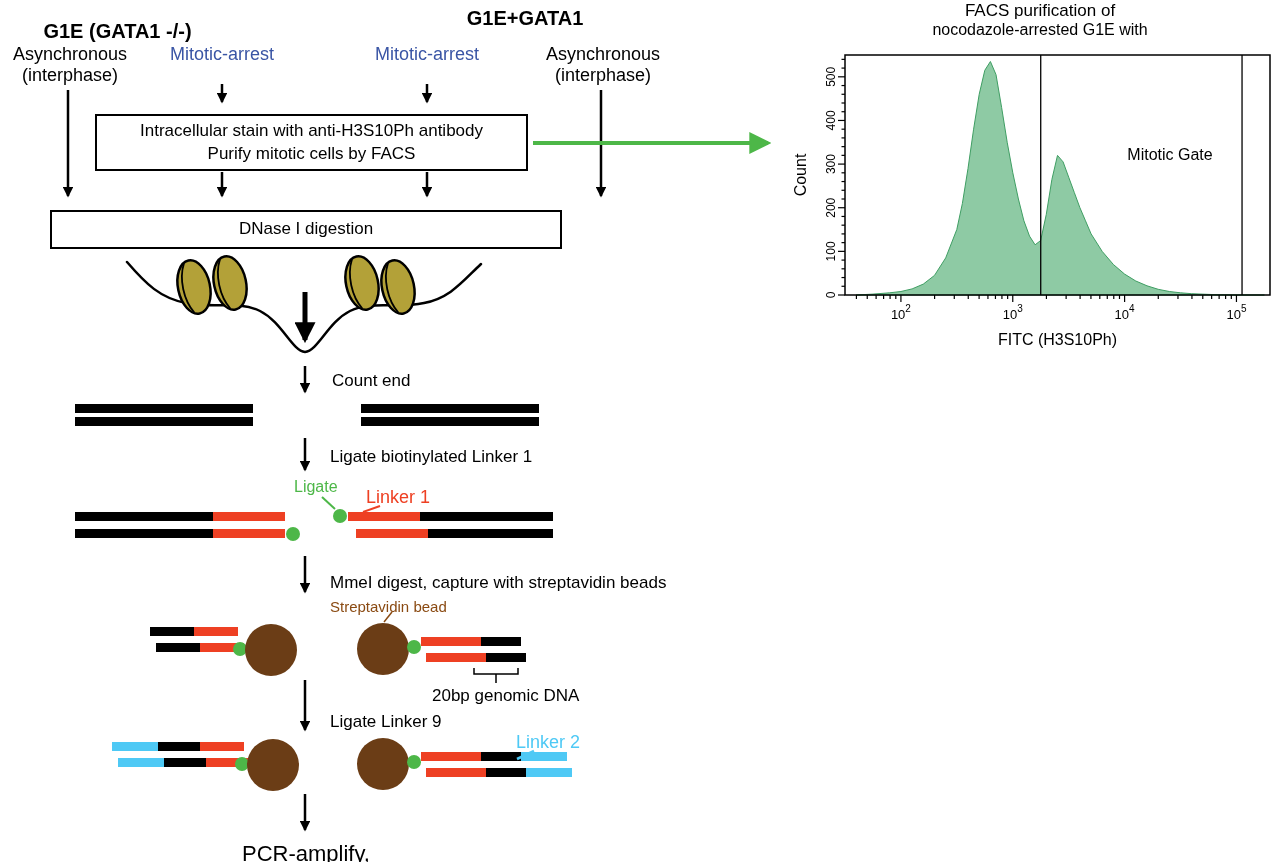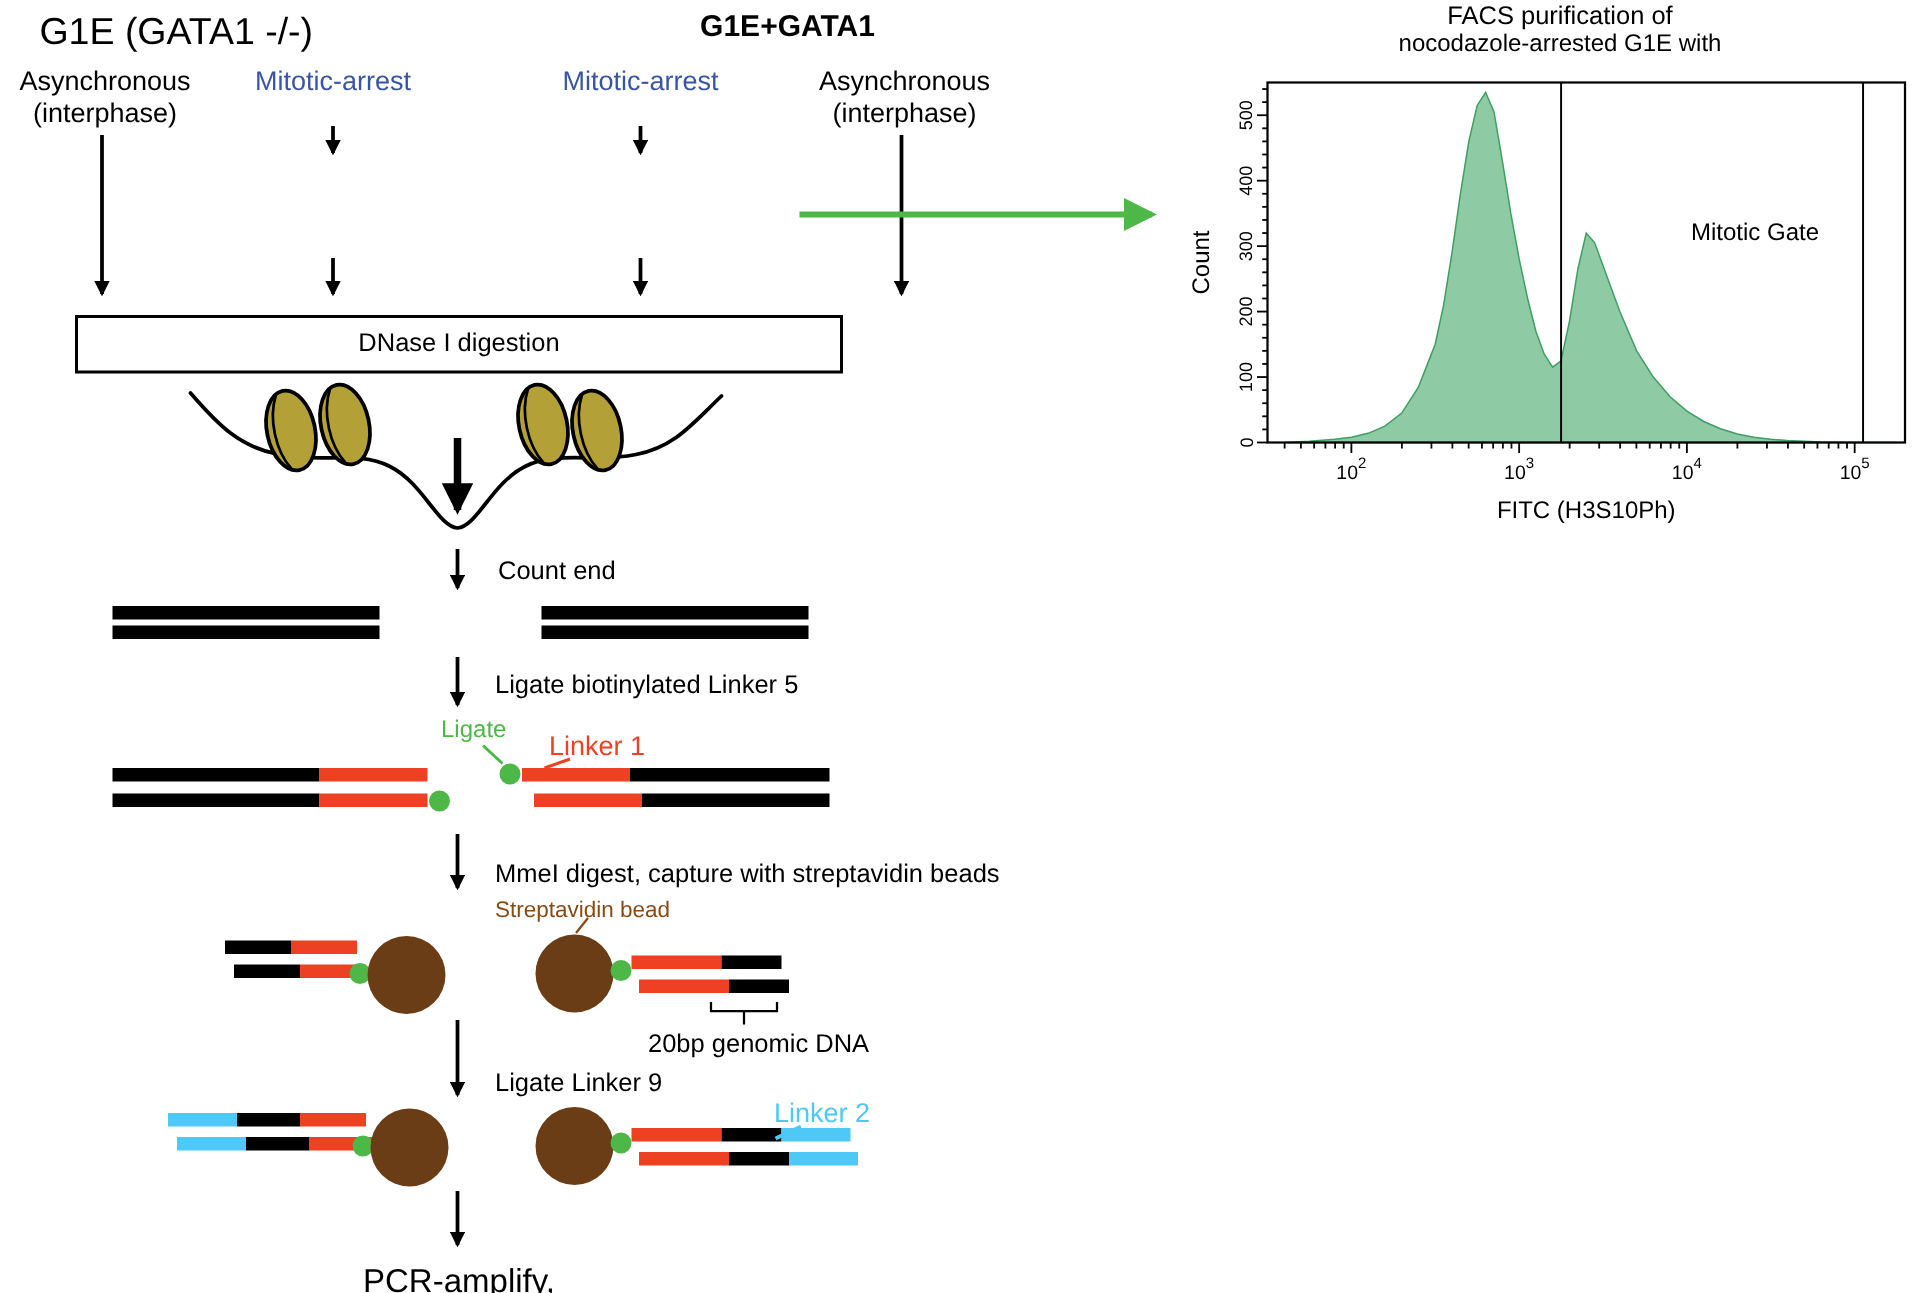--- a/index.html
+++ b/index.html
@@ -149,33 +149,35 @@
       <rect class="bar-r" x="421" y="752" width="60" height="9"></rect>
       <rect class="bar-k" x="481" y="752" width="40" height="9"></rect>
       <rect class="bar-c" x="521" y="752" width="46" height="9"></rect>
       <rect class="bar-r" x="426" y="768" width="60" height="9"></rect>
       <rect class="bar-k" x="486" y="768" width="40" height="9"></rect>
       <rect class="bar-c" x="526" y="768" width="46" height="9"></rect>
       <line class="ptr-c" x1="534" y1="751" x2="517" y2="759"></line>
     </g>
   </svg>
 
-  <div class="lbl center" style="left:15px;top:7px;width:205px;font-size:25px;font-weight:400">G1E (GATA1 -/-)</div>
+  <div class="lbl center" style="left:15px;top:20px;width:205px;font-size:20px;font-weight:700">G1E (GATA1 -/-)</div>
   <div class="lbl center" style="left:425px;top:7px;width:200px;font-size:20px;font-weight:600">G1E+GATA1</div>
   <div class="lbl center" style="left:0px;top:44px;width:140px;font-size:18px">Asynchronous
 (interphase)</div>
   <div class="lbl center blue" style="left:157px;top:44px;width:130px;font-size:18px">Mitotic-arrest</div>
   <div class="lbl center blue" style="left:362px;top:44px;width:130px;font-size:18px">Mitotic-arrest</div>
   <div class="lbl center" style="left:533px;top:44px;width:140px;font-size:18px">Asynchronous
 (interphase)</div>
 
+  <div class="box" style="left:95px;top:114px;width:433px;height:57px">Intracellular stain with anti-H3S10Ph antibody
+Purify mitotic cells by FACS</div>
   <div class="box" style="left:50px;top:210px;width:512px;height:39px">DNase I digestion</div>
 
   <div class="lbl" style="left:332px;top:371px;font-size:17px">Count end</div>
-  <div class="lbl" style="left:330px;top:447px;font-size:17px">Ligate biotinylated Linker 5</div>
+  <div class="lbl" style="left:330px;top:447px;font-size:17px">Ligate biotinylated Linker 1</div>
   <div class="lbl green-t" style="left:294px;top:478px;font-size:16px">Ligate</div>
   <div class="lbl red-t" style="left:366px;top:487px;font-size:18px">Linker 1</div>
   <div class="lbl" style="left:330px;top:573px;font-size:17px">MmeI digest, capture with streptavidin beads</div>
   <div class="lbl brown-t" style="left:330px;top:598px;font-size:15px">Streptavidin bead</div>
   <div class="lbl" style="left:432px;top:686px;font-size:17px">20bp genomic DNA</div>
   <div class="lbl" style="left:330px;top:712px;font-size:17px">Ligate Linker 9</div>
   <div class="lbl cyan-t" style="left:516px;top:732px;font-size:18px">Linker 2</div>
   <div class="lbl center" style="left:196px;top:841px;width:220px;font-size:22px">PCR-amplify, sequence</div>
 
   <div class="lbl center" style="left:860px;top:1px;width:360px;font-size:17px;font-weight:400">FACS purification of</div>

